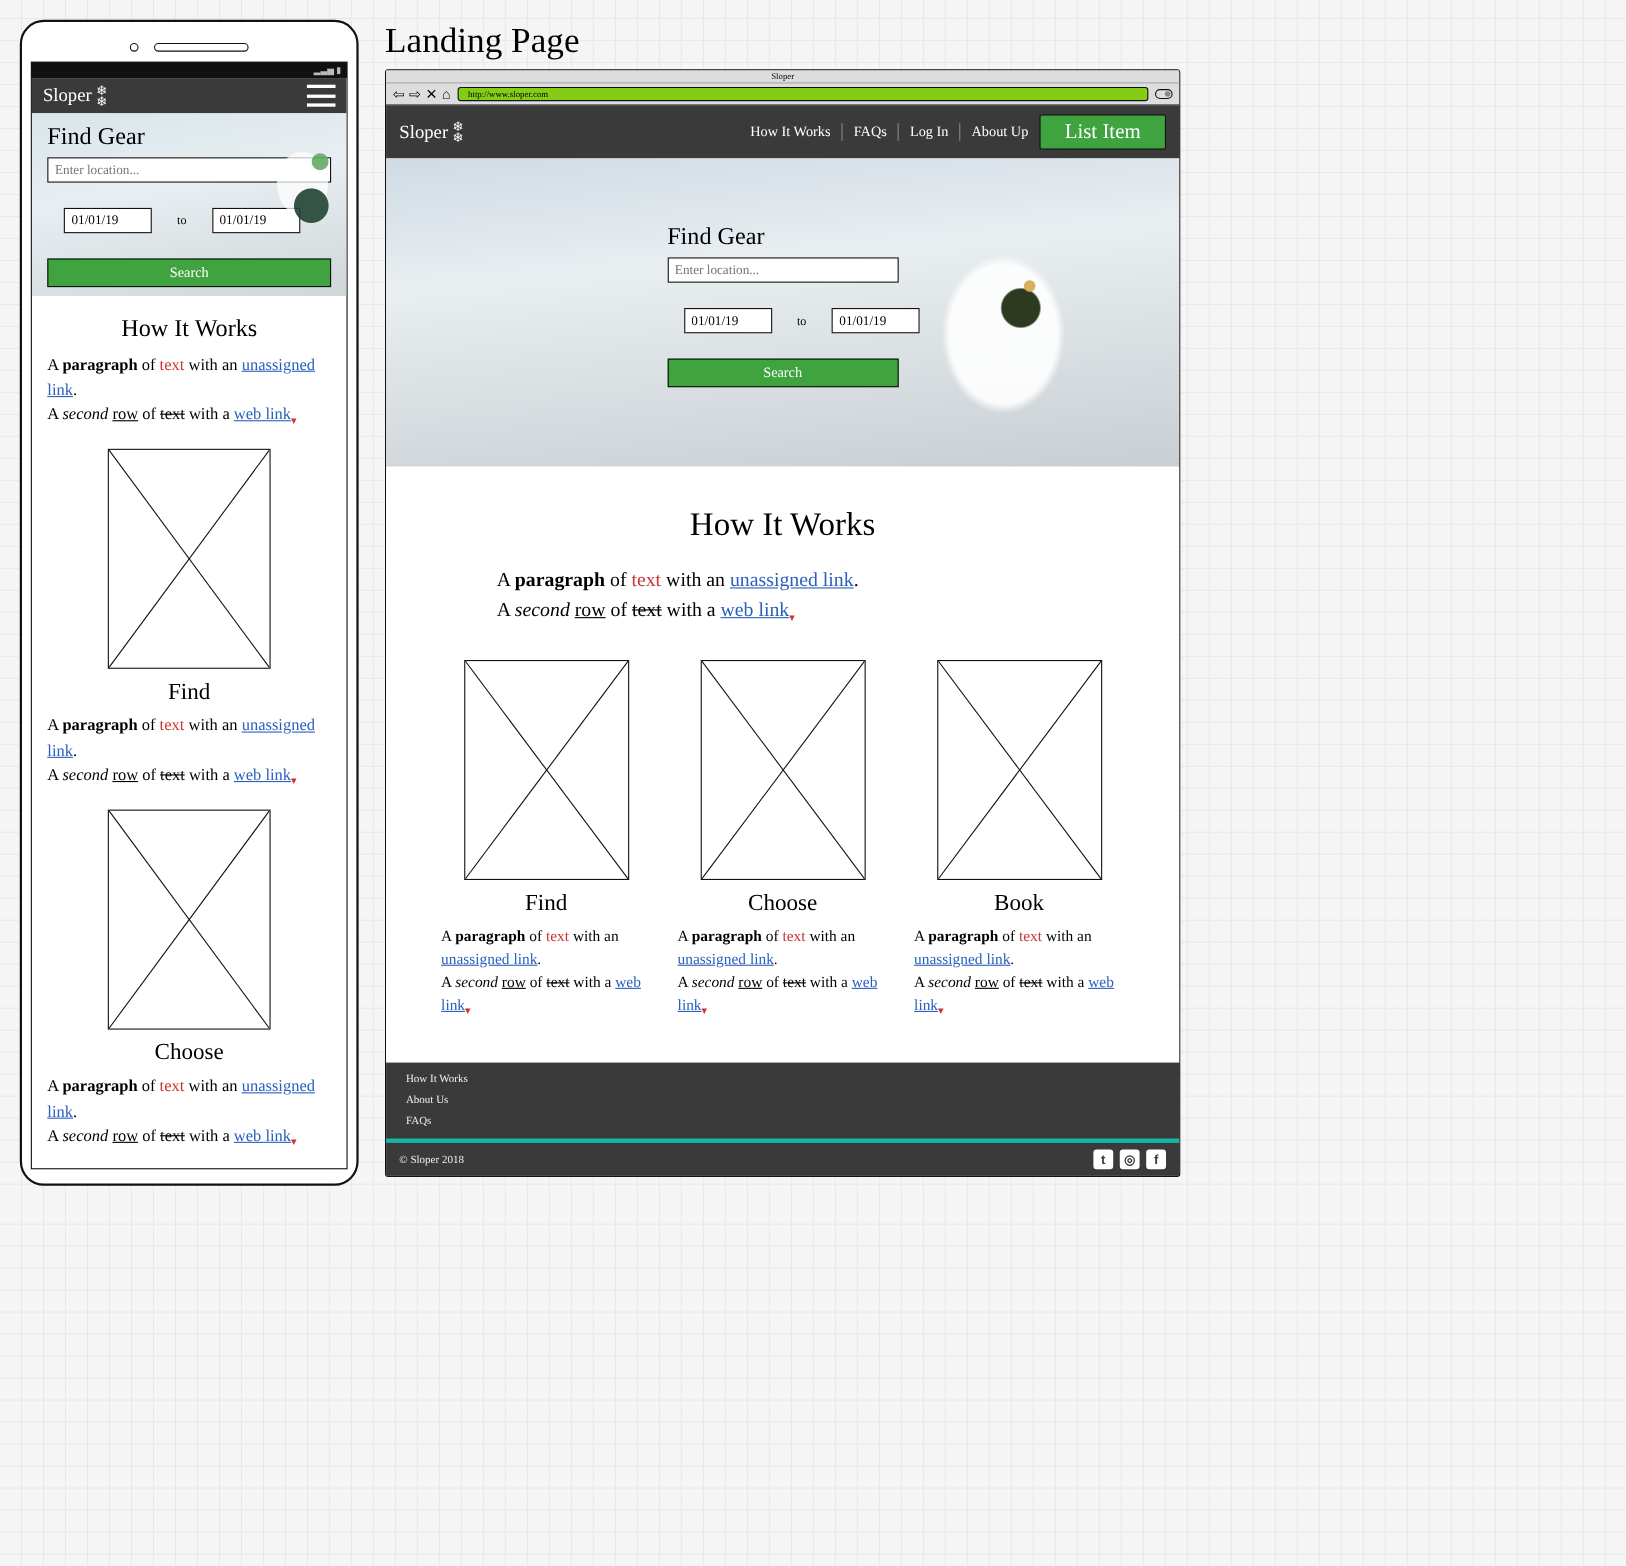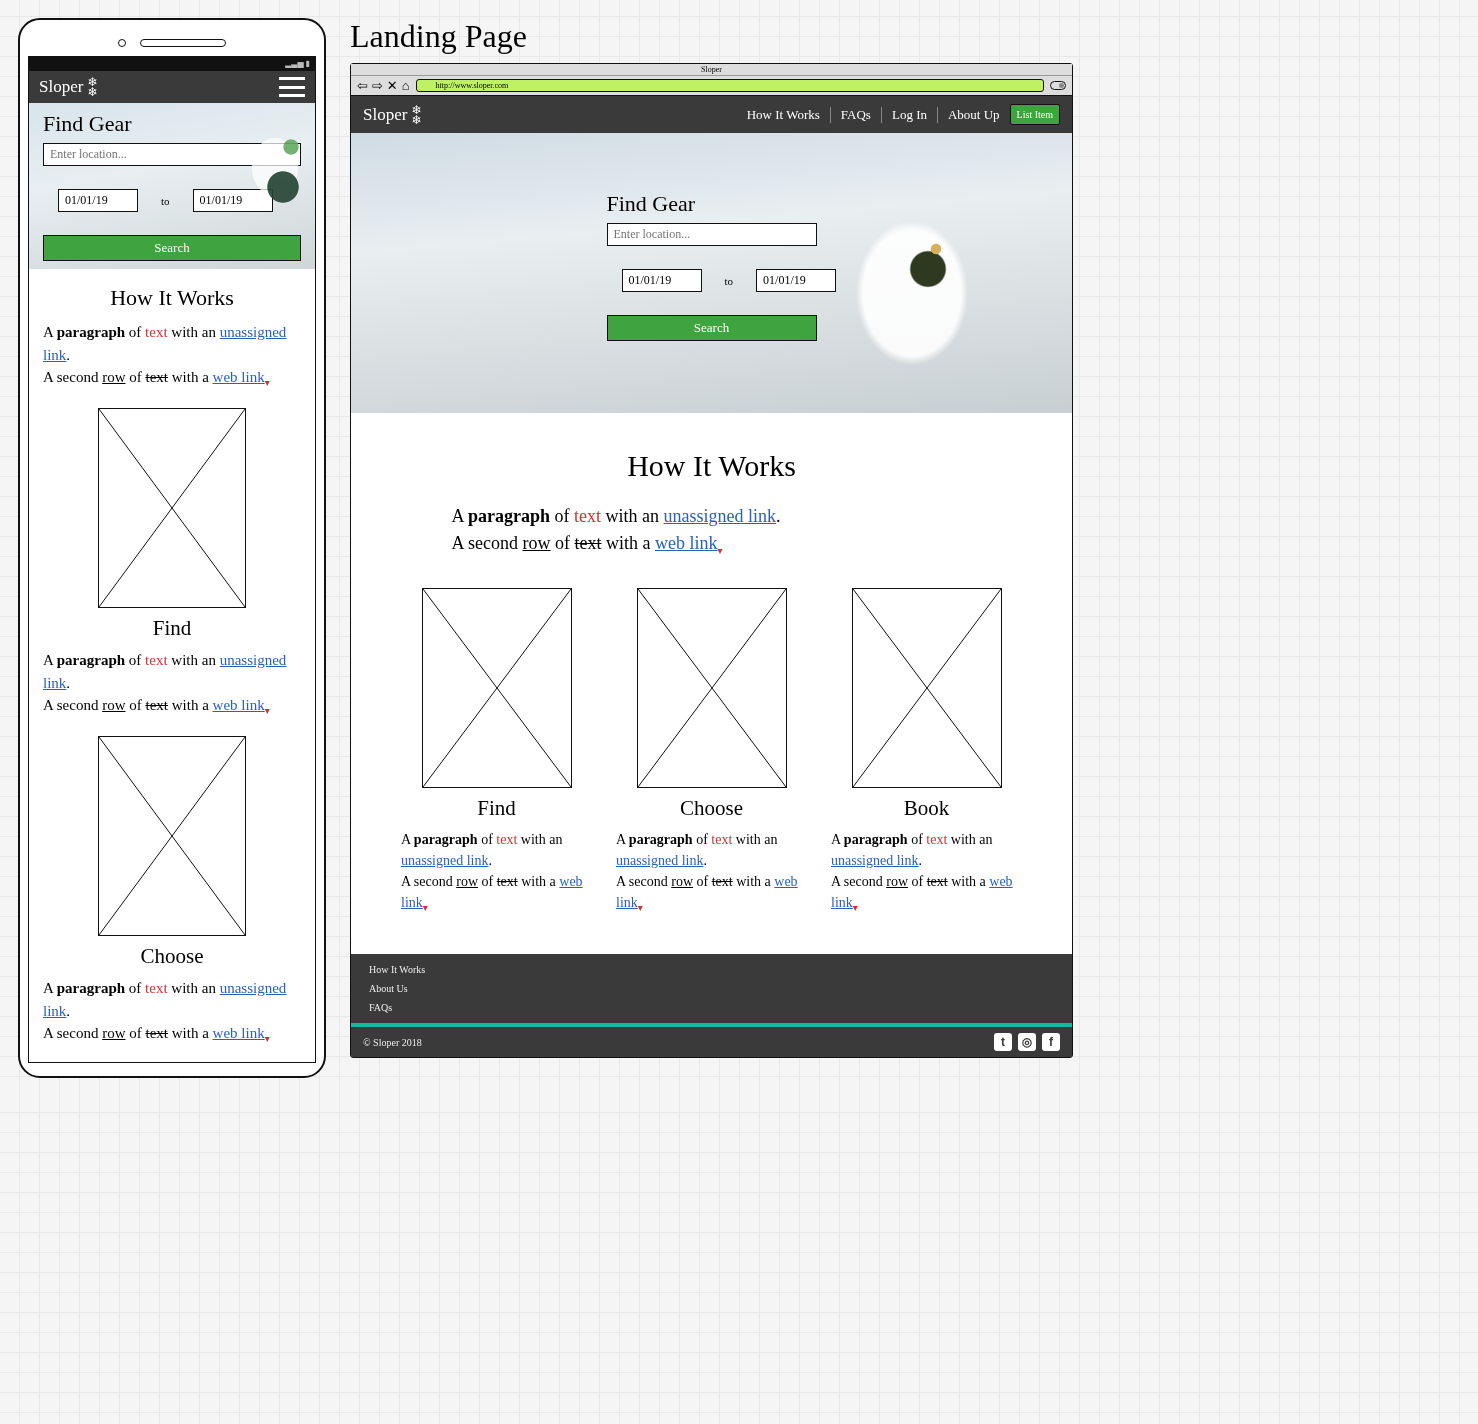--- a/index.html
+++ b/index.html
@@ -70,49 +70,49 @@
 .date-row .field{margin:15px;width:80px;}
 .date-row .to{font-size:11px;}
 .search-btn{width:100%;background:#3fa33f;border:1.5px solid #111;color:#fff;padding:4px 0;font-family:inherit;font-size:13px;cursor:pointer;}
 
 .m-body{padding:10px 14px;}
 .hiw-title{text-align:center;font-size:22px;margin:6px 0 10px;}
 .para{font-size:15px;line-height:1.5;}
 .para .bold{font-weight:bold;}
 .para .red{color:#c33;}
 .para .link{color:#2a5fbd;text-decoration:underline;}
-.para .ital{}
+.para .ital{font-style:italic;}
 .para .under{text-decoration:underline;}
 .para .strike{text-decoration:line-through;}
 .para .web-link{color:#2a5fbd;text-decoration:underline;}
 .red-caret{color:#c33;font-size:10px;vertical-align:sub;}
 
 .img-ph{border:1.5px solid #111;background:#fff;position:relative;margin:18px auto 8px;}
 .img-ph svg{position:absolute;inset:0;width:100%;height:100%;}
 .img-ph.m{width:148px;height:200px;}
 .card-title{text-align:center;font-size:21px;margin:4px 0 8px;}
 
 
 .browser{
   border:1.5px solid #111;background:#eee;border-radius:3px;width:723px;
 }
 .b-tab{font-size:8px;text-align:center;border-bottom:1px solid #999;padding:1px 0;background:#ddd;}
 .b-toolbar{
   display:flex;align-items:center;gap:6px;border-bottom:1.5px solid #111;background:#ddd;padding:3px 6px;
 }
 .b-toolbar .nav-icons{display:flex;gap:4px;}
 .nav-icons span{font-size:13px;line-height:1;}
-.url-bar{flex:1;background:#bef264;border:1px solid #111;border-radius:3px;font-size:8px;padding:1px 19px;}
+.url-bar{flex:1;background:#84cc16;border:1px solid #111;border-radius:3px;font-size:8px;padding:1px 9px;}
 .spinner{width:16px;height:9px;border:1.5px solid #111;border-radius:6px;position:relative;}
 .spinner::after{content:"";position:absolute;right:1px;top:1px;width:5px;height:5px;background:#888;border-radius:50%;}
 
 .d-header{background:#3a3a3a;color:#fff;display:flex;justify-content:space-between;align-items:center;padding:8px 12px;}
 .d-nav{display:flex;align-items:center;gap:10px;font-size:13px;}
 .d-nav .sep{width:1px;height:16px;background:#888;}
-.list-btn{background:#3fa33f;border:1.5px solid #111;color:#fff;padding:4px 6px;font-family:inherit;font-size:10px;cursor:pointer;border-radius:2px;}
+.list-btn{background:#3fa33f;border:1.5px solid #111;color:#fff;padding:4px 22px;font-family:inherit;font-size:19px;cursor:pointer;border-radius:2px;}
 
 .d-hero{
   position:relative;min-height:280px;
   background: linear-gradient(175deg,#cfdbe4 0%,#e9eef1 35%,#dfe4e7 55%,#c8cfd2 100%);
   display:flex;justify-content:center;align-items:flex-start;padding-top:58px;
 }
 .d-hero::after{
   content:"";position:absolute;right:60px;top:60px;width:200px;height:200px;
   background:
     radial-gradient(circle at 62% 28%,#d8b05c 2.5%,transparent 3%),

